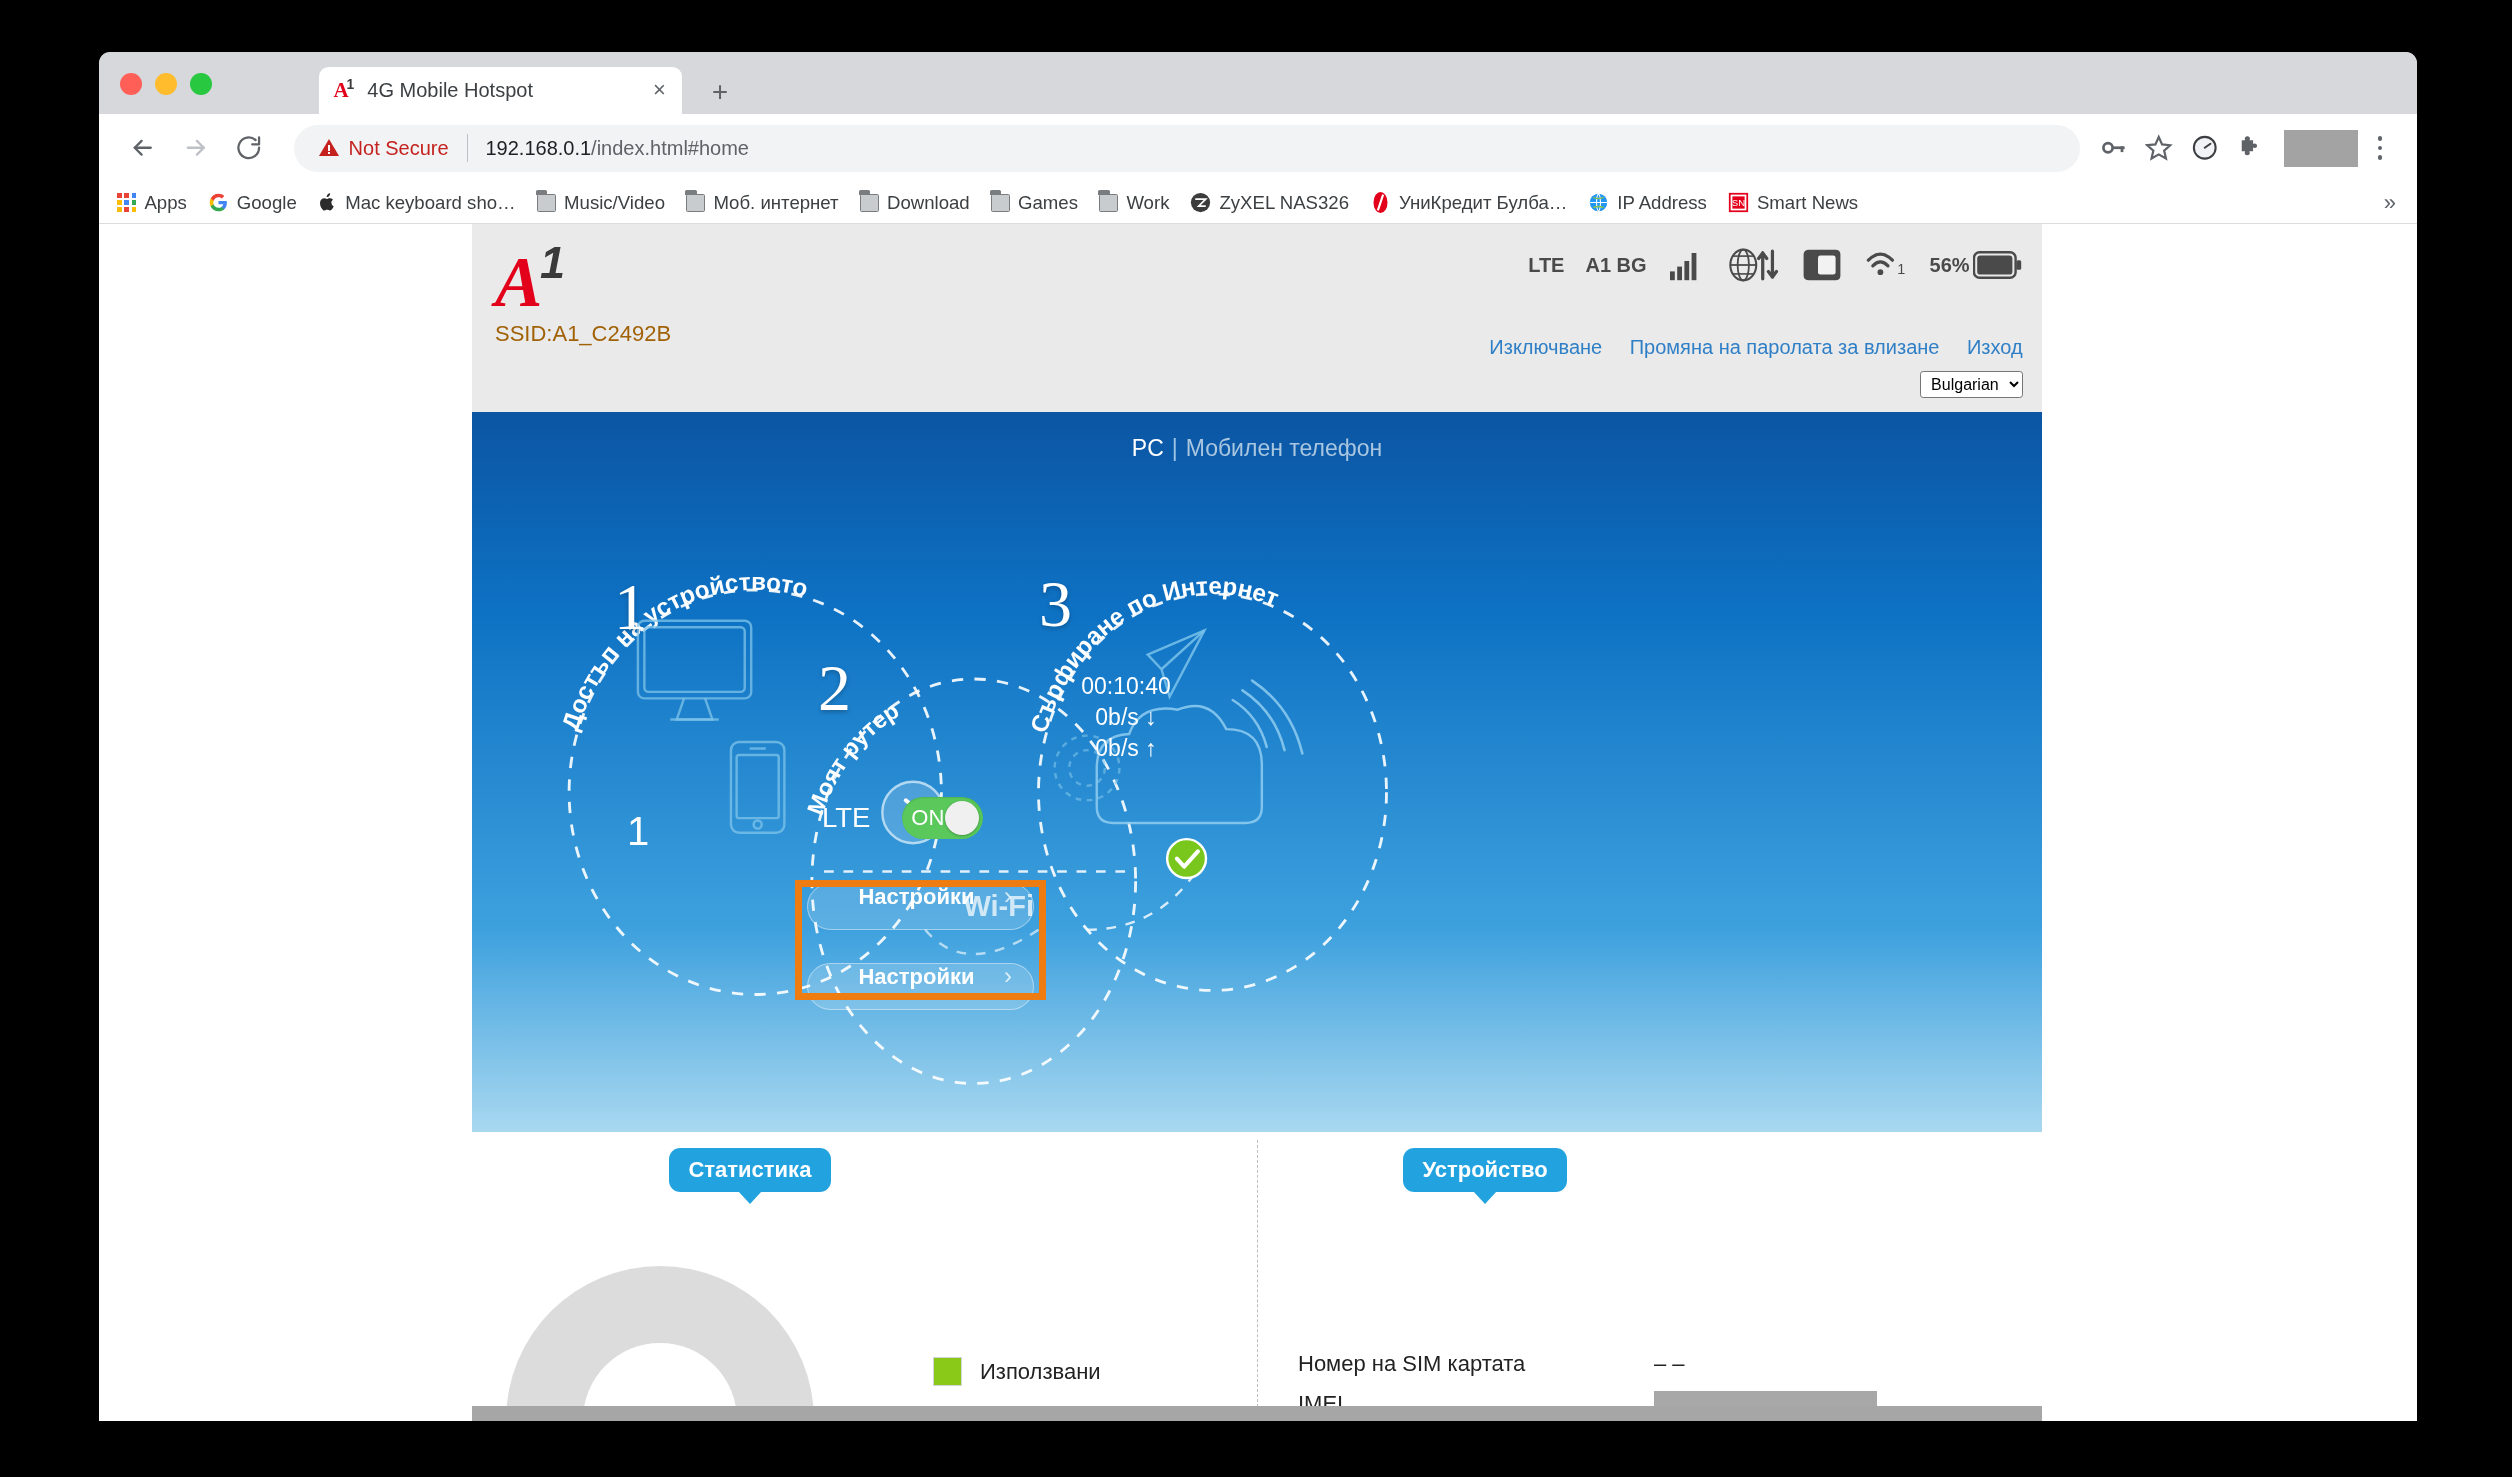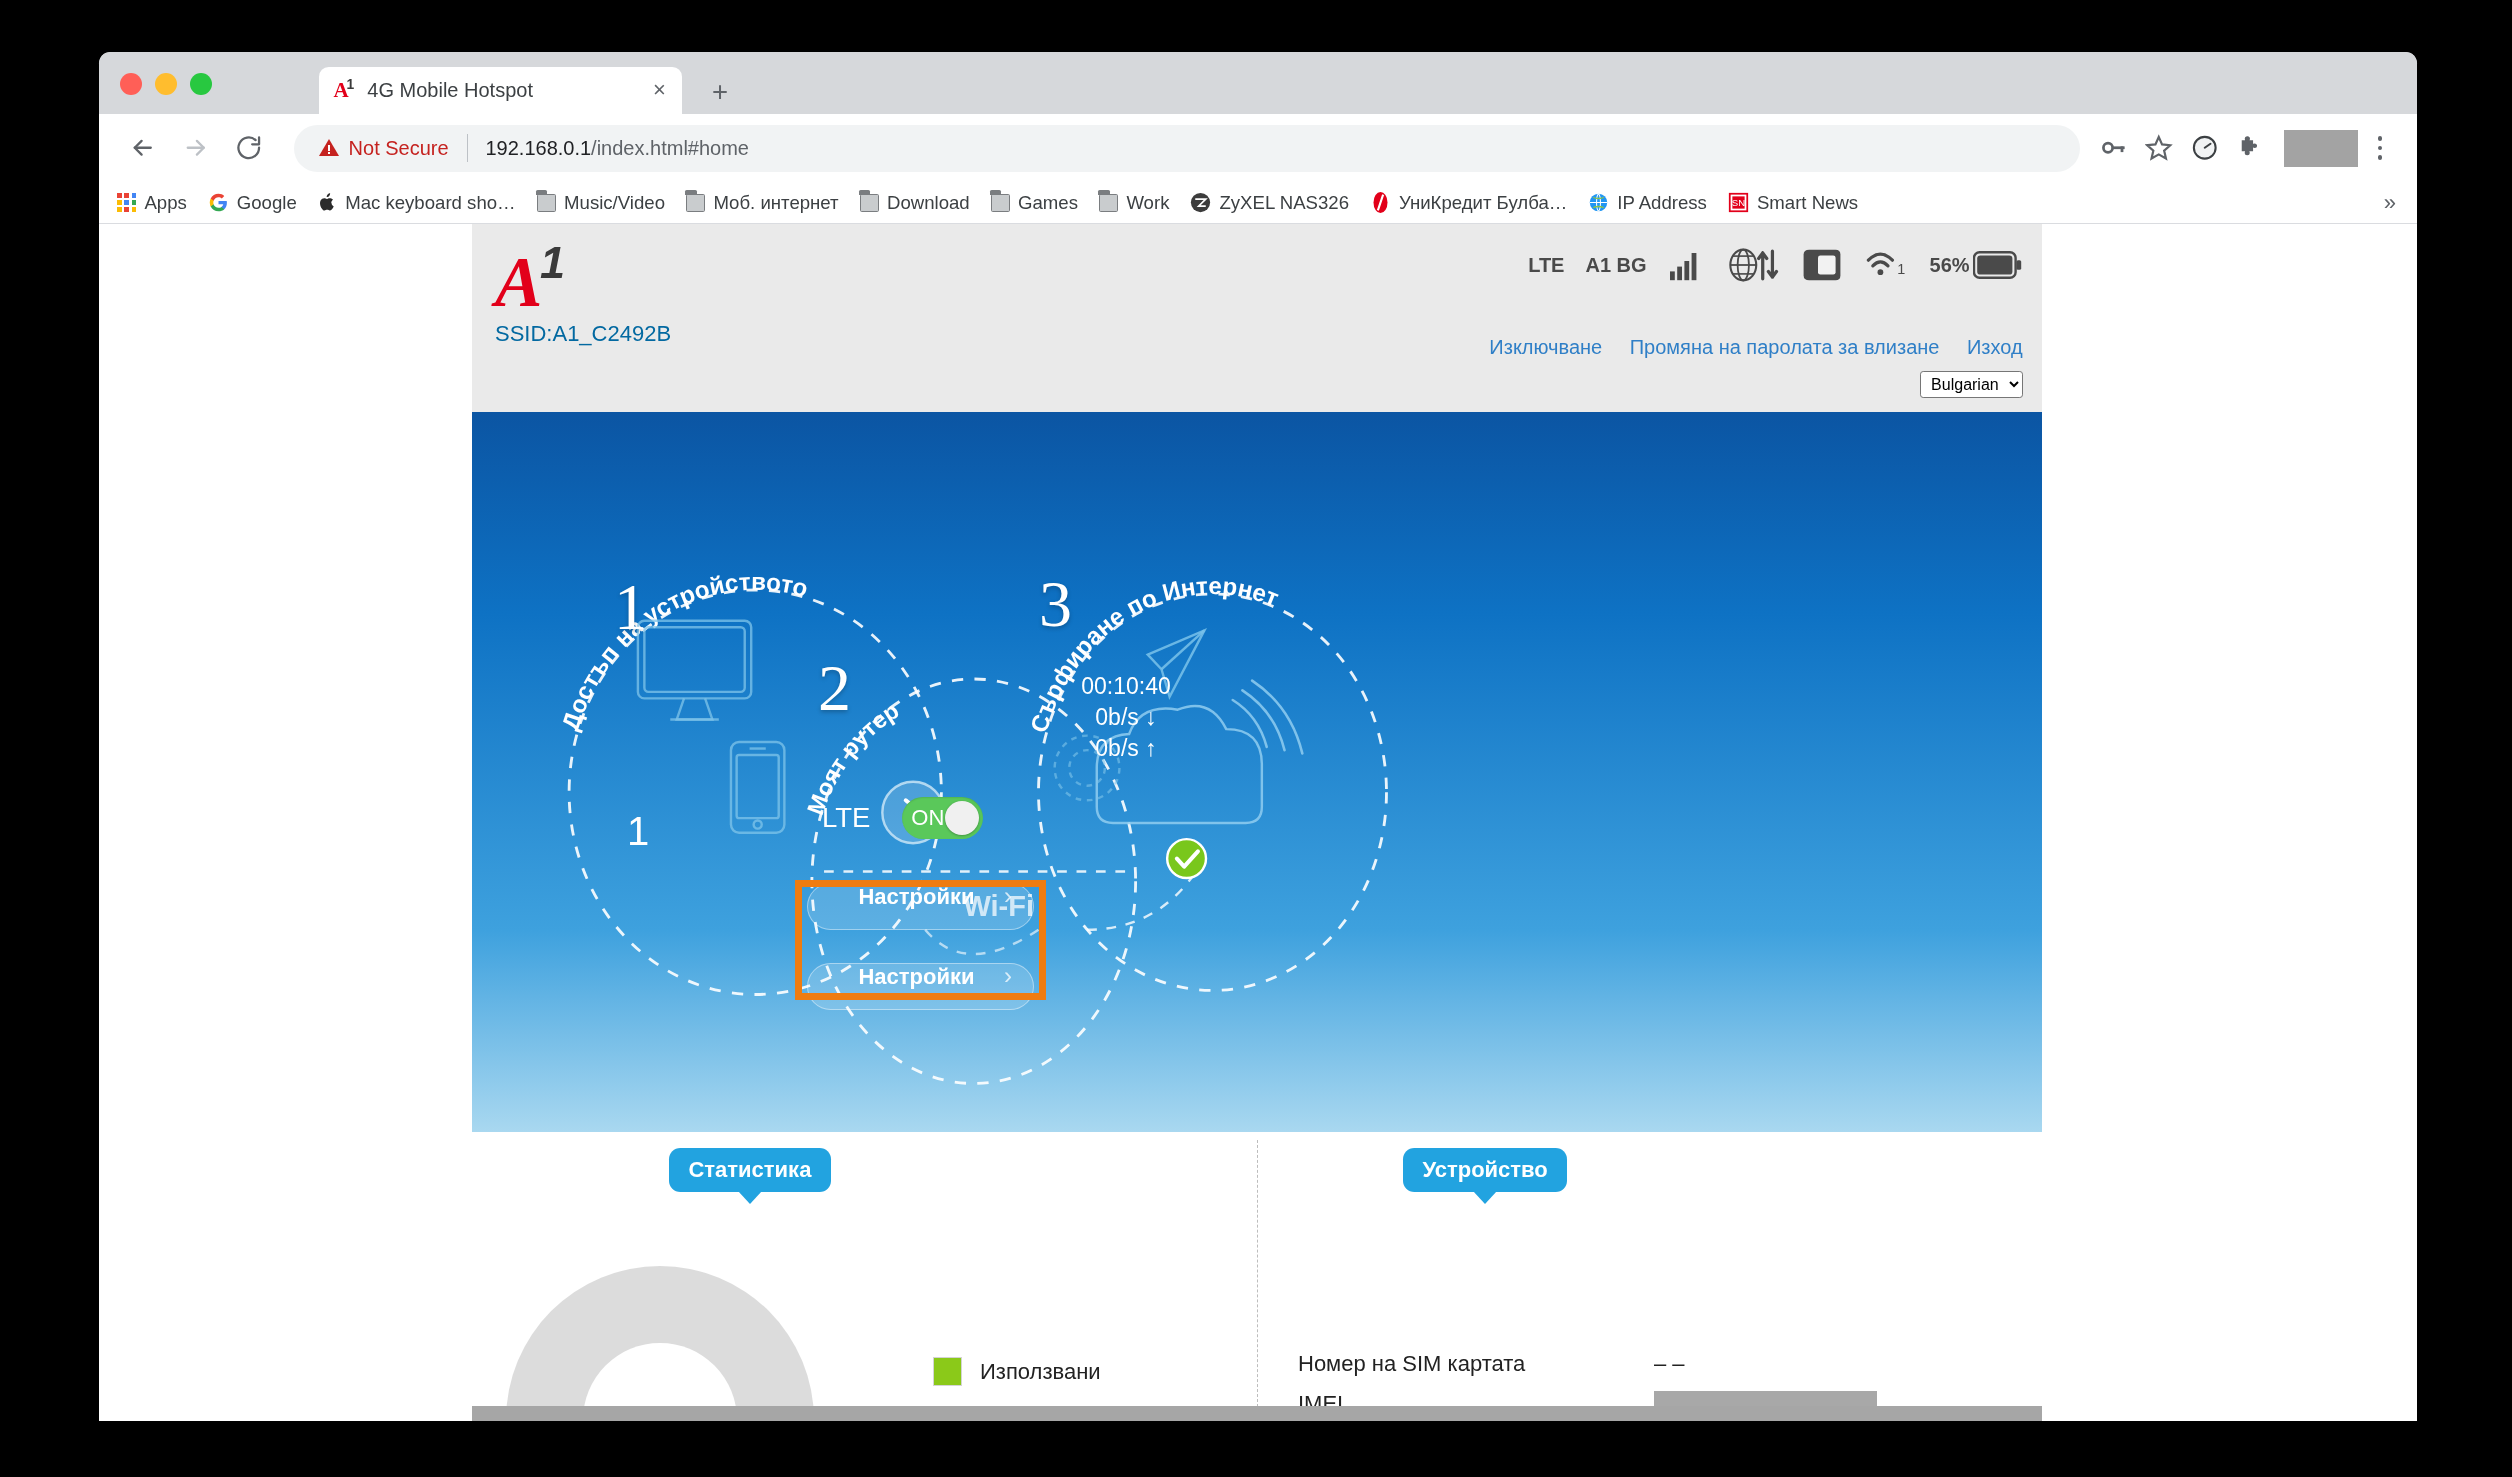--- a/index.html
+++ b/index.html
@@ -207,21 +207,21 @@
     letter-spacing: -3.2px;
   }
   #a1-logo .logo-1 {
     position: absolute; left: 45px; top: -1.6px;
     font-family: "Liberation Sans", sans-serif;
     font-size: 45px; font-weight: bold; font-style: italic;
     color: #3a3a3a; line-height: 1;
   }
   #ssid-text {
     position: absolute; left: 0; top: 79px;
-    font-size: 22px; color: #0369a1; white-space: nowrap;
+    font-size: 22px; color: #a16207; white-space: nowrap;
   }
 
   #status-row {
     position: absolute; right: 19.4px; top: 24px;
     display: flex; align-items: center; gap: 0;
   }
   .st-label { font-size: 20px; color: #4a4a4a; font-weight: bold; margin-right: 21px; }
   .st-ico { margin-right: 23px; display: flex; align-items: flex-end; }
   #battery-pct { font-size: 20px; color: #4a4a4a; font-weight: bold; margin-right: 3px; }
 
@@ -675,20 +675,23 @@
         </div>
 
         <select id="lang-select">
           <option>Bulgarian</option>
           <option>English</option>
         </select>
       </div>
 
       <div id="hero">
 
+        <div id="view-toggle">
+          <span class="pc">PC</span><span class="sep">|</span><span class="mobile">Мобилен телефон</span>
+        </div>
 
         <svg class="hero-svg" viewBox="0 0 1940 890" preserveAspectRatio="none">
           <defs>
             <path id="arc1" d="M 120 470 A 230 250 0 1 1 580 470" fill="none"></path>
             <path id="arc2" d="M 420 580 A 200 230 0 1 1 820 580" fill="none"></path>
             <path id="arc3" d="M 700 470 A 215 245 0 1 1 1130 470" fill="none"></path>
           </defs>
 
           <ellipse cx="350" cy="470" rx="230" ry="250" fill="none" stroke="#ffffff" stroke-opacity="0.9" stroke-width="3.5" stroke-dasharray="14 14"></ellipse>
 

